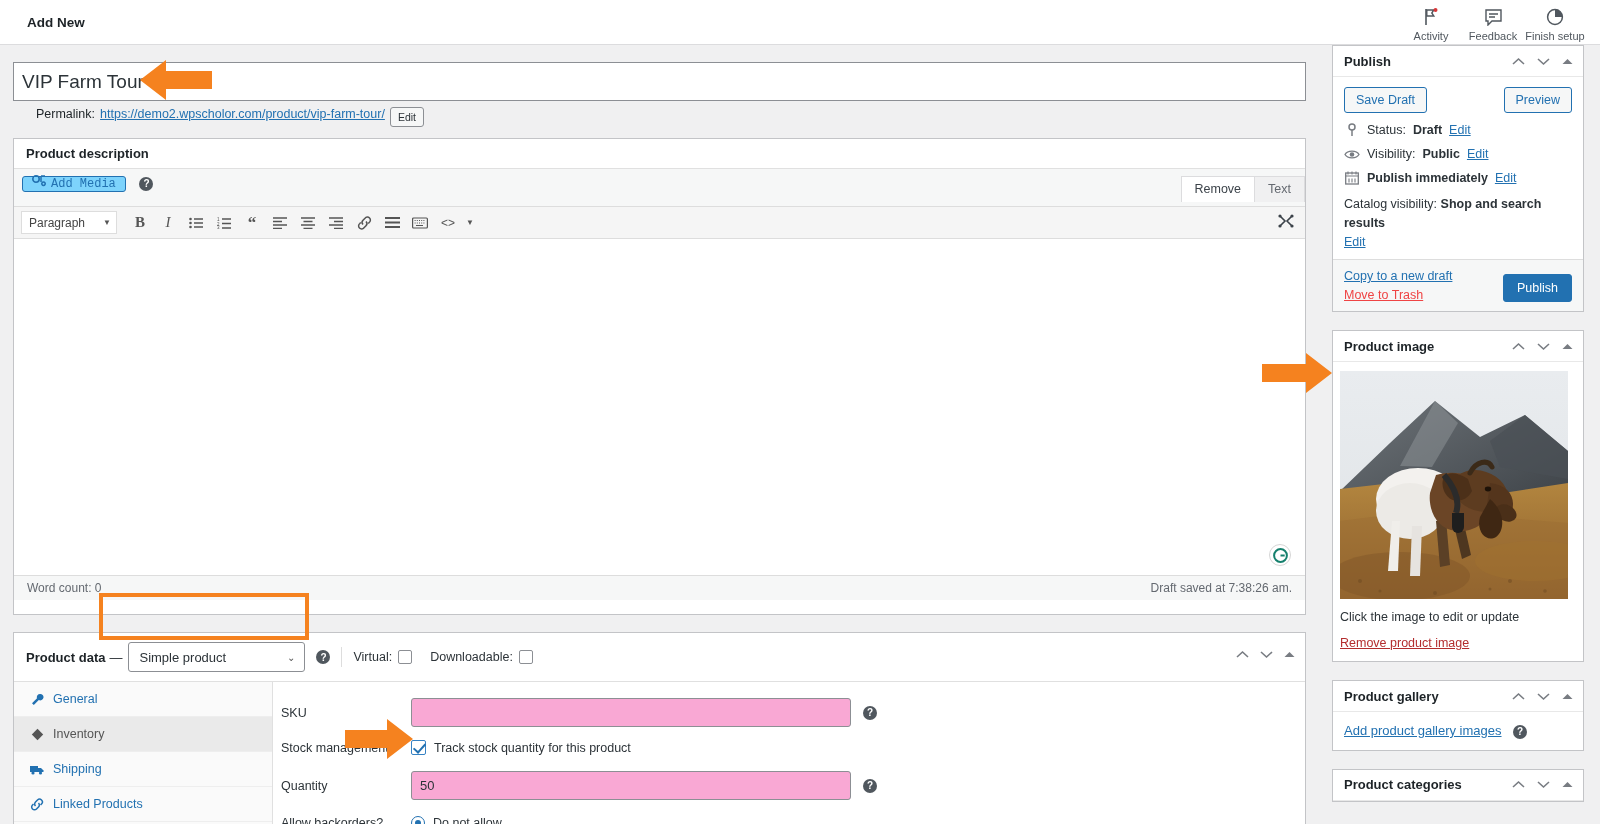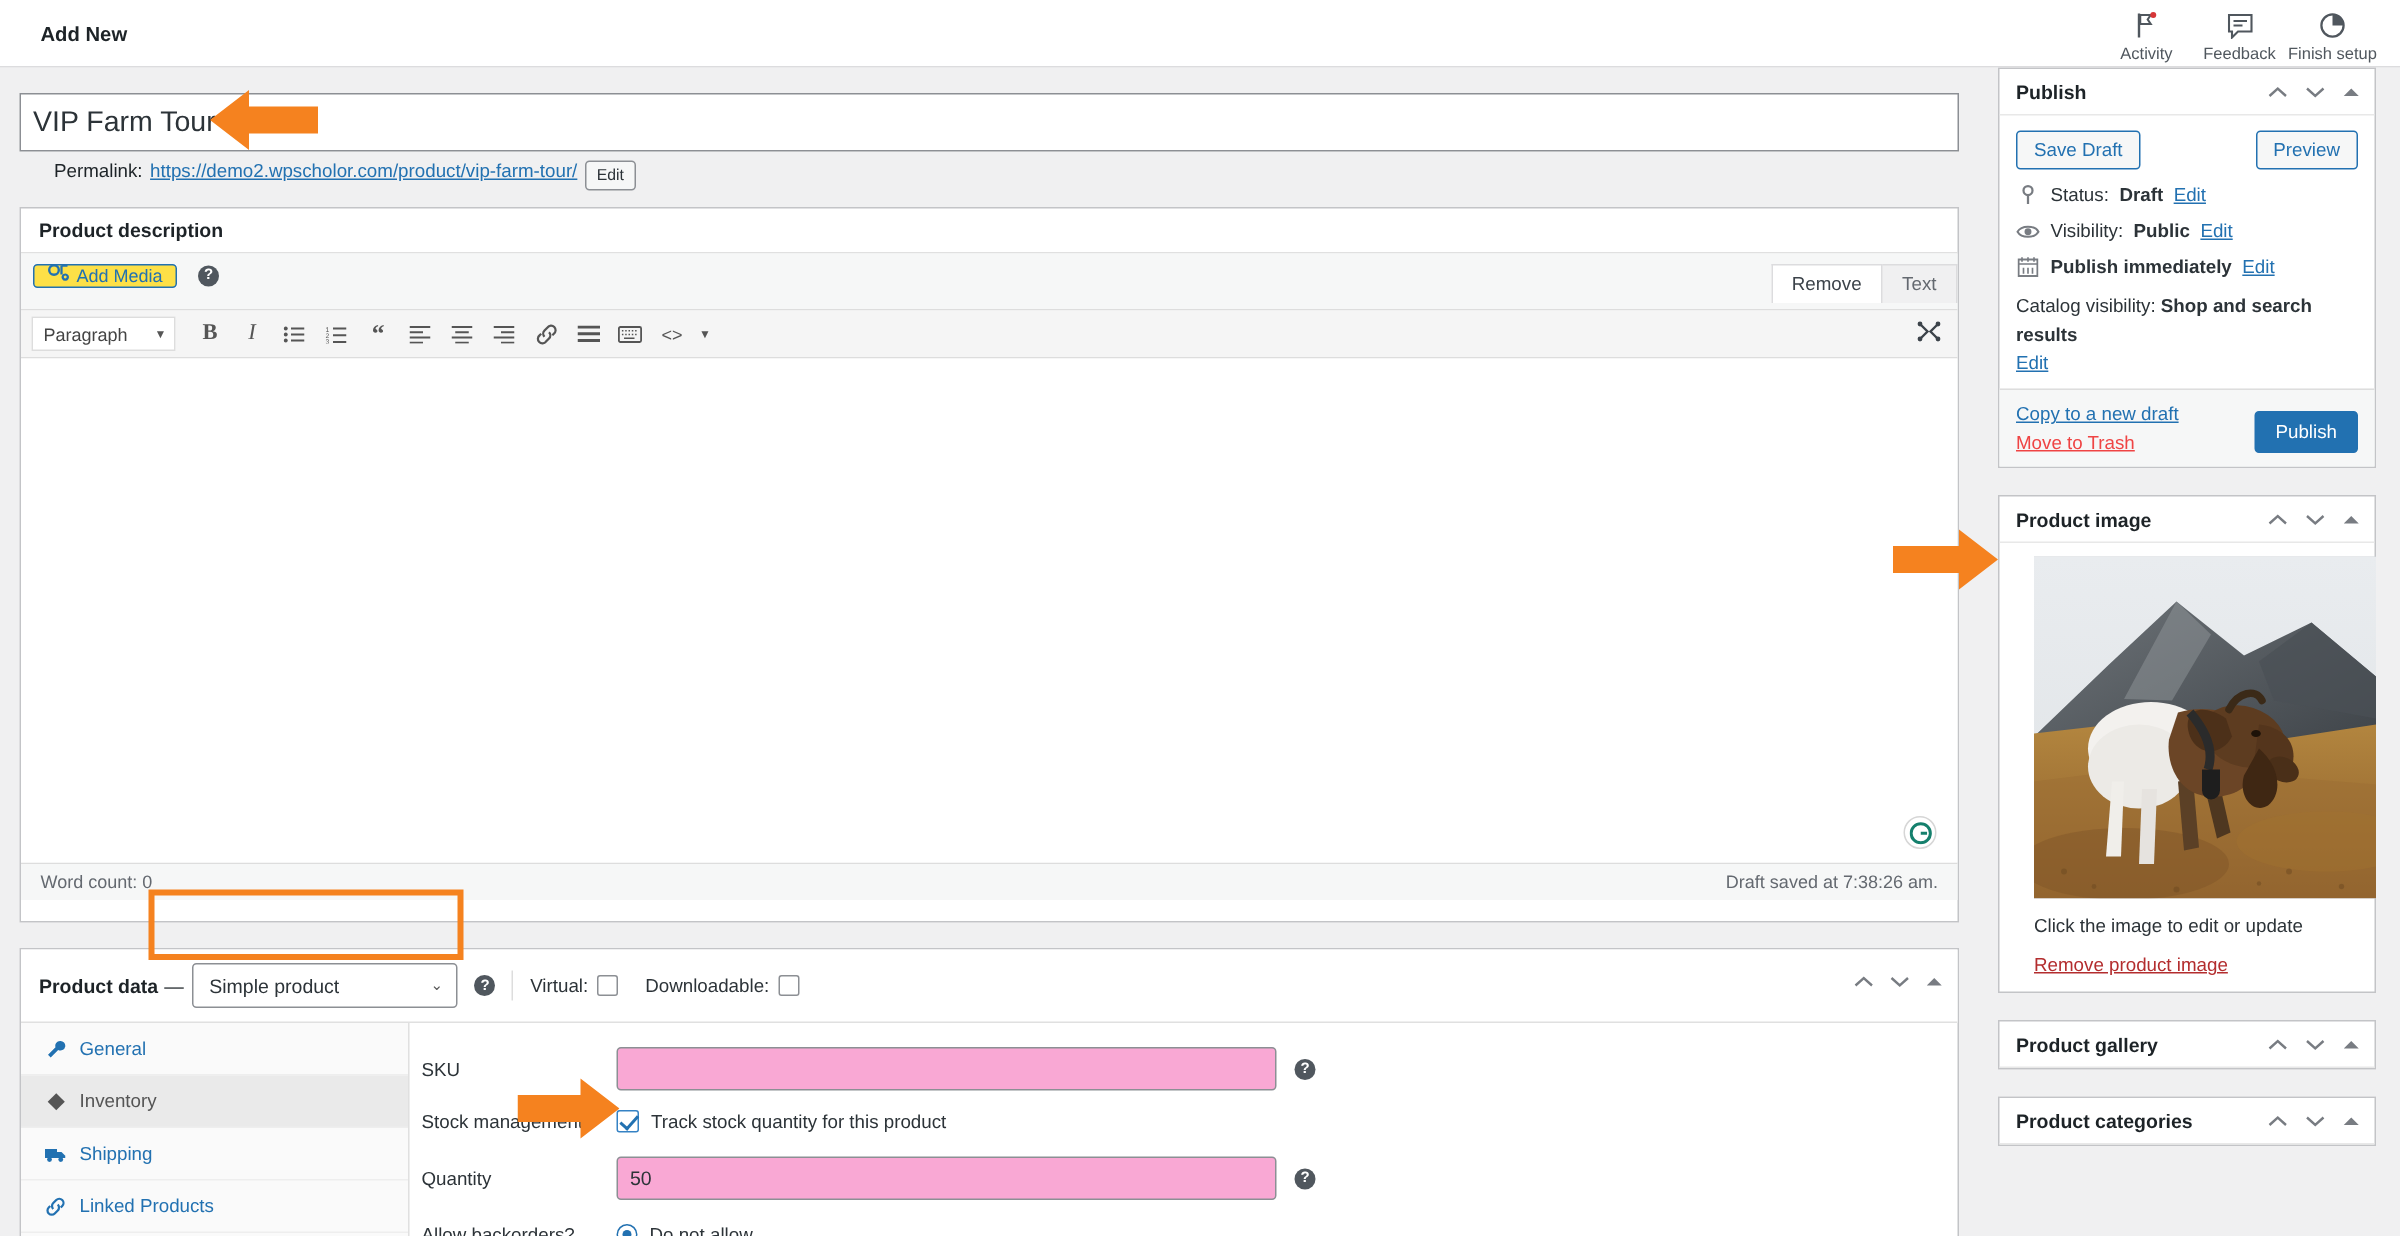--- a/index.html
+++ b/index.html
@@ -63,22 +63,22 @@
   .descbox-head {
     height: 30px; border-bottom: 1px solid #e0e0e0; display: flex; align-items: center;
     padding-left: 12px; font-size: 13px; font-weight: 600; color: #1d2327;
   }
   .editor-tools {
     position: relative; height: 38px; background: #f6f7f7;
     border-bottom: 1px solid #ddd; padding: 6px 8px;
   }
   .add-media {
     display: inline-flex; align-items: center; gap: 5px; height: 16px;
-    border: 1px solid #2271b1; border-radius: 3px; background: #fde047;
-    color: #2271b1; font-size: 12px; padding: 0 9px; cursor: pointer; vertical-align: middle;
+    border: 1px solid #2271b1; border-radius: 3px; background: #7dd3fc;
+    color: #2271b1; font-size: 12px; padding: 0 9px; cursor: pointer; vertical-align: middle; font-family: Liberation Mono, monospace;
   }
   .help-dot {
     display: inline-flex; width: 14px; height: 14px; border-radius: 50%;
     background: #50575e; color: #fff; font-size: 10px; align-items: center;
     justify-content: center; font-weight: bold; cursor: pointer; vertical-align: middle;
   }
   .vt-tabs { position: absolute; right: 0px; top: 7px; display: flex; }
   .vt-tab {
     border: 1px solid #dcdcde; border-bottom: none; padding: 5px 13px 6px;
     font-size: 12.5px; color: #646970; background: #f0f0f1; cursor: pointer;
@@ -196,21 +196,21 @@
     display: flex; justify-content: space-between; align-items: flex-end;
   }
   .pub-foot-links { display: flex; flex-direction: column; gap: 5px; font-size: 12.5px; }
   .trash-link { color: #ef4444; }
   .btn-primary {
     background: #2271b1; border: 1px solid #2271b1; color: #fff; border-radius: 3px;
     font-size: 12.5px; padding: 6px 13px; cursor: pointer; font-weight: 400;
     font-family: "Liberation Sans", sans-serif;
   }
 
-  .pimg-body { padding: 9px 23px 11px; }
+  .pimg-body { padding: 9px 7px 11px; }
   .pimg-thumb {
     width: 228px; height: 228px; overflow: hidden; position: relative; background: #cfd4d8;
   }
   .pimg-caption { font-size: 12.5px; color: #2c3338; margin-top: 11px; }
   .pimg-remove { font-size: 12.5px; margin-top: 12px; display: inline-block; color: #b32d2e; }
 
   .gal-body { padding: 11px; }
 
   
   .hl-rect {
@@ -699,20 +699,24 @@
               <path d="M1 2 L6.5 7 L12 2" fill="none" stroke="#787c82" stroke-width="1.6"></path>
             </svg>
         </span>
         <span class="chev">
           <svg width="11" height="8" viewBox="0 0 11 8">
               <path d="M0.5 6 L5.5 1 L10.5 6 Z" fill="#787c82"></path>
             </svg>
         </span>
       </span>
     </div>
+    <div class="gal-body">
+      <a href="#">Add product gallery images</a>
+      <span class="help-dot" style="margin-left:8px">?</span>
+    </div>
   </div>
 
   <div class="sbox">
     <div class="sbox-head">
       <span class="st">Product categories</span>
       <span class="sbox-ctrl">
         <span class="chev">
           <svg width="13" height="9" viewBox="0 0 13 9">
               <path d="M1 7 L6.5 2 L12 7" fill="none" stroke="#787c82" stroke-width="1.6"></path>
             </svg>

